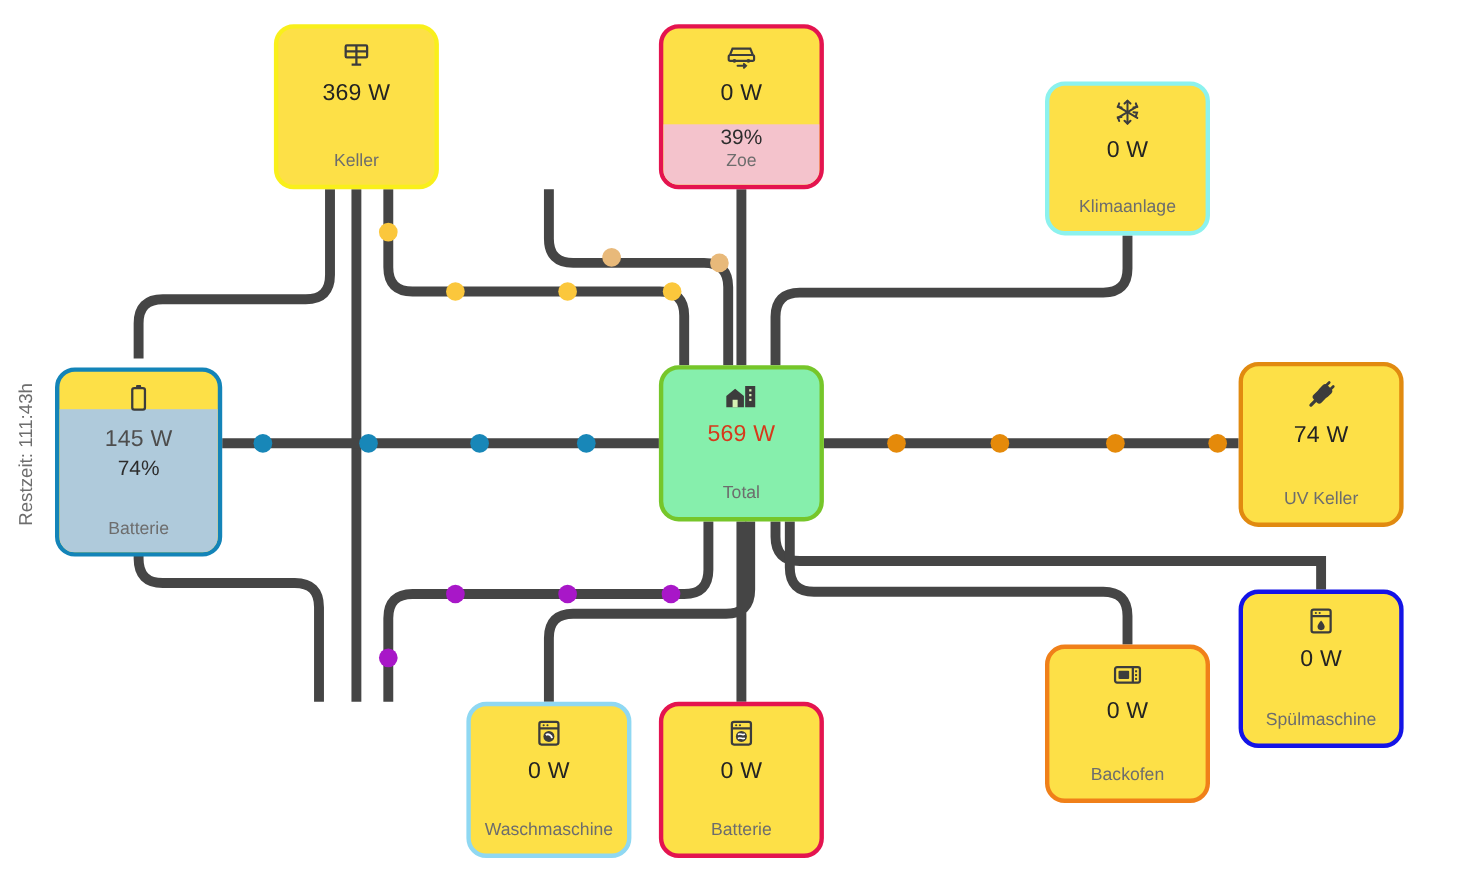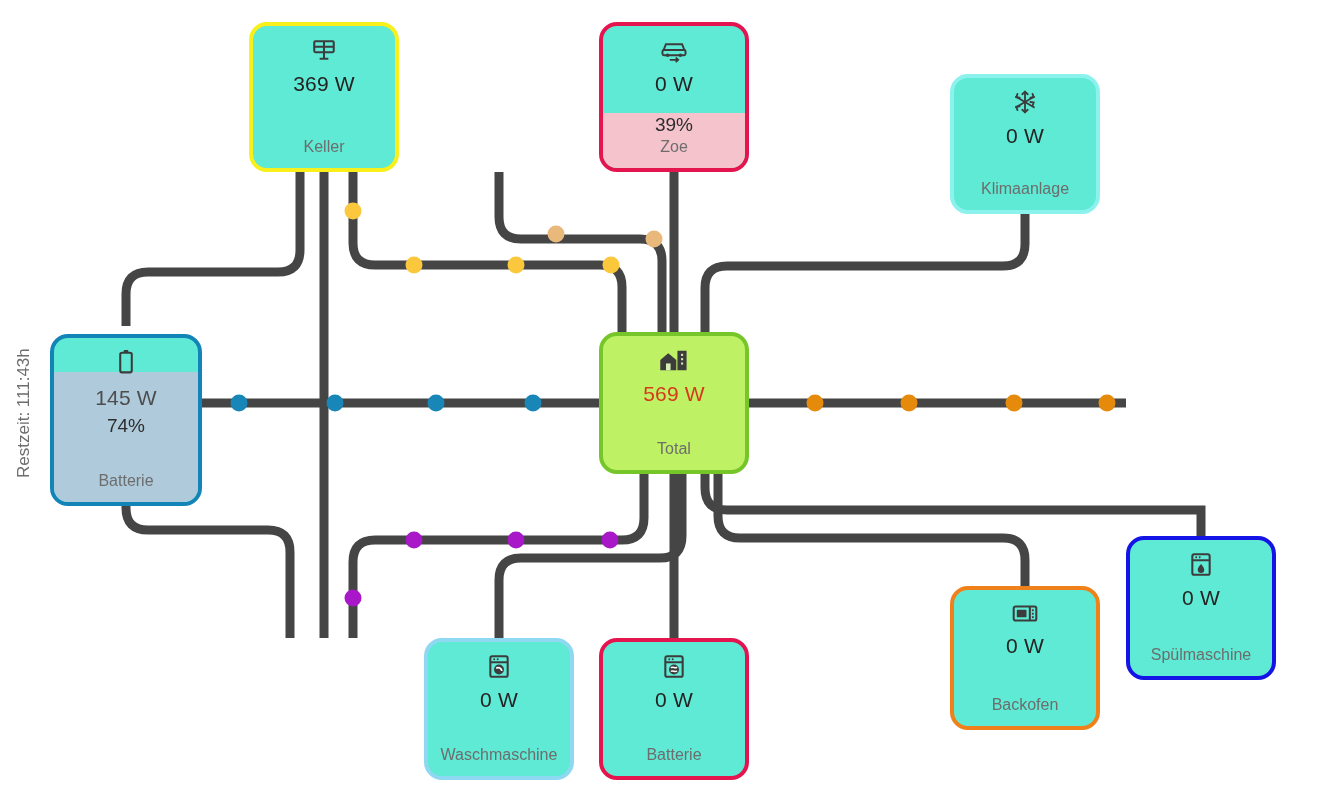--- a/index.html
+++ b/index.html
@@ -24,21 +24,21 @@
   .wire {
     fill: none;
     stroke: #454545;
     stroke-width: 9;
     stroke-linecap: butt;
   }
   .node {
     position: absolute;
     box-sizing: border-box;
     border-radius: 18px;
-    background: #5eead4;
+    background: #fde047;
     display: flex;
     flex-direction: column;
     align-items: center;
     overflow: hidden;
     z-index: 5;
   }
   .node-fill {
     position: absolute;
     left: 0;
     bottom: 0;
@@ -193,35 +193,48 @@
         <div class="node-icon"><svg viewBox="0 0 16 26" width="20" height="30" fill="none" stroke="currentColor" stroke-width="1.8">
             <rect x="3" y="5" width="10" height="17" rx="1.6"></rect>
             <rect x="6" y="2.6" width="4" height="2.4" rx="0.7" fill="currentColor" stroke="none"></rect>
           </svg></div>
         <div class="node-power" style="color: rgb(77, 77, 77); margin-top: 6px;">145 W</div>
         <div class="node-pct" style="margin-top: 5px;">74%</div>
         <div class="spacer"></div>
         <div class="node-label">Batterie</div>
       </div>
     </div>
-    <div class="node" style="left: 599px; top: 332px; width: 150px; height: 142px; border: 4.5px solid rgb(118, 198, 42); background: #bef264;">
+    <div class="node" style="left: 599px; top: 332px; width: 150px; height: 142px; border: 4.5px solid rgb(118, 198, 42); background: #86efac;">
       <div class="node-inner" style="padding: 11px 6px 12px;">
         <div class="node-icon"><svg viewBox="0 0 28 22" width="32" height="26" fill="currentColor">
             <path d="M2 20 V11 L9 5.2 L16 11 V20 Z"></path>
             <rect x="7" y="14" width="4" height="6" fill="#D6F0B4"></rect>
             <path d="M17 20 V3 H25 V20 Z"></path>
             <rect x="20.2" y="5.6" width="1.8" height="1.8" fill="#D6F0B4"></rect>
             <rect x="20.2" y="9.4" width="1.8" height="1.8" fill="#D6F0B4"></rect>
             <rect x="20.2" y="13.2" width="1.8" height="1.8" fill="#D6F0B4"></rect>
           </svg></div>
         <div class="node-power" style="color: rgb(214, 57, 27); margin-top: 6px;">569 W</div>
         <div class="spacer"></div>
         <div class="node-label">Total</div>
       </div>
     </div>
+    <div class="node" style="left: 1126px; top: 329px; width: 150px; height: 150px; border: 4.5px solid rgb(225, 138, 16);">
+      <div class="node-inner" style="padding: 11px 6px 12px;">
+        <div class="node-icon"><svg viewBox="0 0 26 26" width="30" height="30" fill="none" stroke="currentColor" stroke-width="2.3" stroke-linecap="round">
+            <path d="M5 21 L9.5 16.5" stroke-width="2.6"></path>
+            <rect x="8.2" y="11.2" width="7.2" height="6.4" rx="1.3" transform="rotate(-45 11.8 14.4)" fill="currentColor"></rect>
+            <rect x="13.2" y="6.4" width="6.4" height="7" rx="1.3" transform="rotate(-45 16.4 9.9)" fill="currentColor"></rect>
+            <path d="M19.4 3.2 L17.2 5.4 M22.6 6.4 L20.4 8.6" stroke-width="2.1"></path>
+          </svg></div>
+        <div class="node-power" style="color: rgb(35, 35, 35); margin-top: 6px;">74 W</div>
+        <div class="spacer"></div>
+        <div class="node-label">UV Keller</div>
+      </div>
+    </div>
     <div class="node" style="left: 1126px; top: 536px; width: 150px; height: 144px; border: 4.5px solid rgb(20, 20, 230);">
       <div class="node-inner" style="padding: 11px 6px 12px;">
         <div class="node-icon"><svg viewBox="0 0 22 24" width="24" height="26" fill="none" stroke="currentColor" stroke-width="1.9">
             <rect x="3" y="3" width="16" height="19" rx="1.8"></rect>
             <line x1="3" y1="8.5" x2="19" y2="8.5"></line>
             <circle cx="6.6" cy="5.8" r="0.9" fill="currentColor" stroke="none"></circle>
             <circle cx="9.8" cy="5.8" r="0.9" fill="currentColor" stroke="none"></circle>
             <path d="M11 12 C11 12 14 15.2 14 17.2 a3 3 0 0 1 -6 0 C8 15.2 11 12 11 12 Z" fill="currentColor" stroke="none"></path>
           </svg></div>
         <div class="node-power" style="color: rgb(35, 35, 35); margin-top: 6px;">0 W</div>

